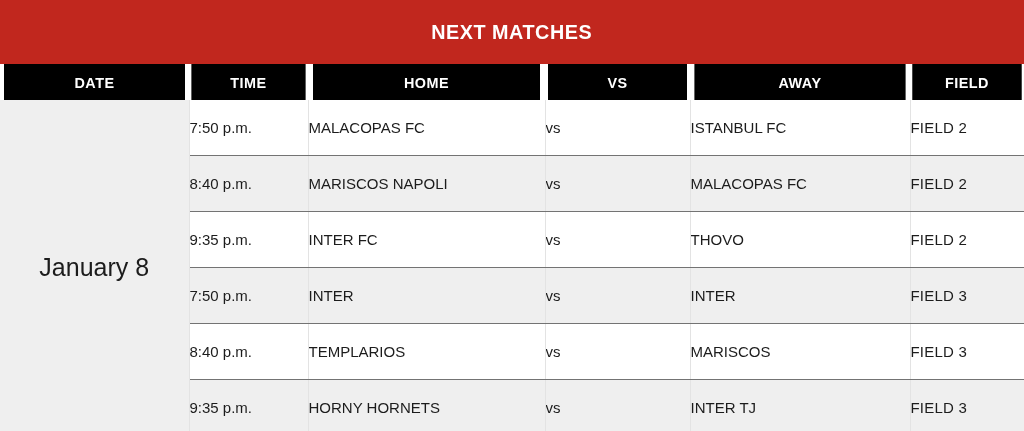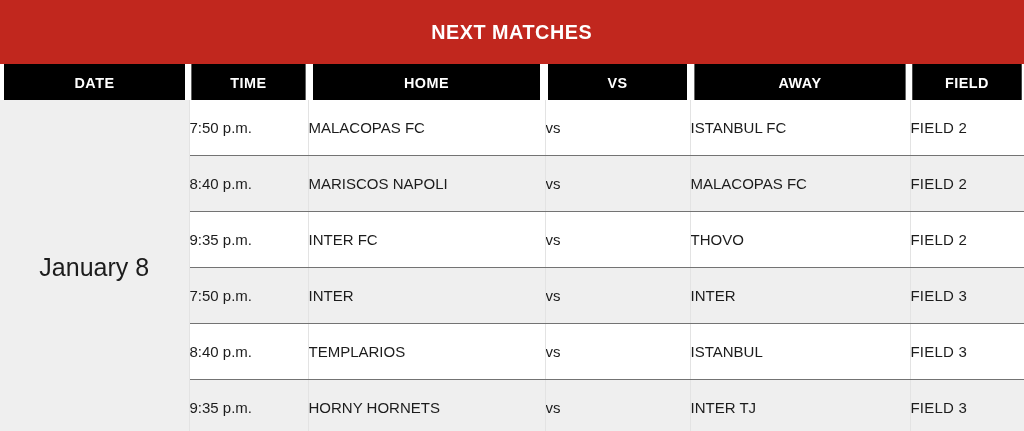--- a/index.html
+++ b/index.html
@@ -161,21 +161,21 @@
         <td>INTER</td>
         <td class="vs-cell">vs</td>
         <td>INTER</td>
         <td class="field-cell">FIELD 3</td>
       </tr>
 
       <tr class="row-odd">
         <td>8:40 p.m.</td>
         <td>TEMPLARIOS</td>
         <td class="vs-cell">vs</td>
-        <td>ISTANBUL</td>
+        <td>MARISCOS</td>
         <td class="field-cell">FIELD 3</td>
       </tr>
 
       <tr class="row-even">
         <td>9:35 p.m.</td>
         <td>HORNY HORNETS</td>
         <td class="vs-cell">vs</td>
         <td>INTER TJ</td>
         <td class="field-cell">FIELD 3</td>
       </tr>

